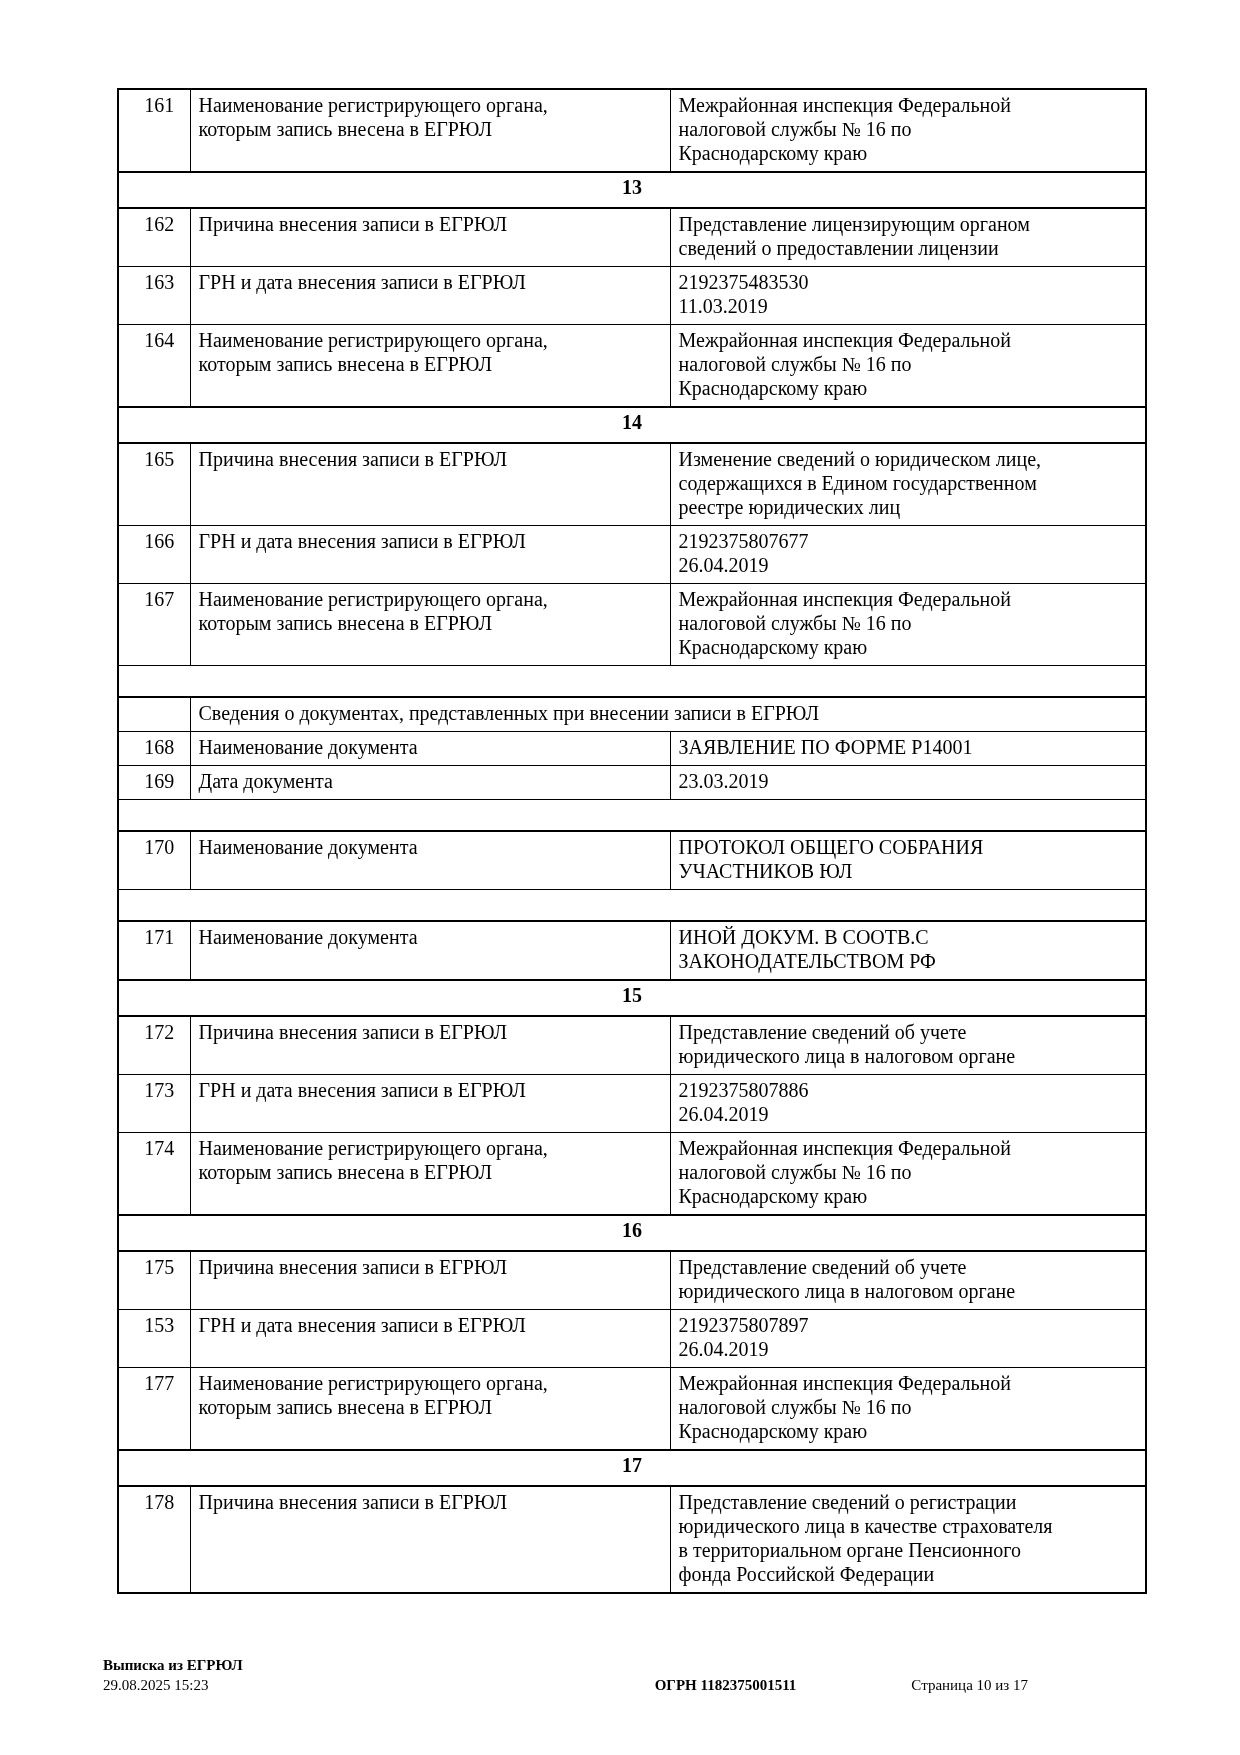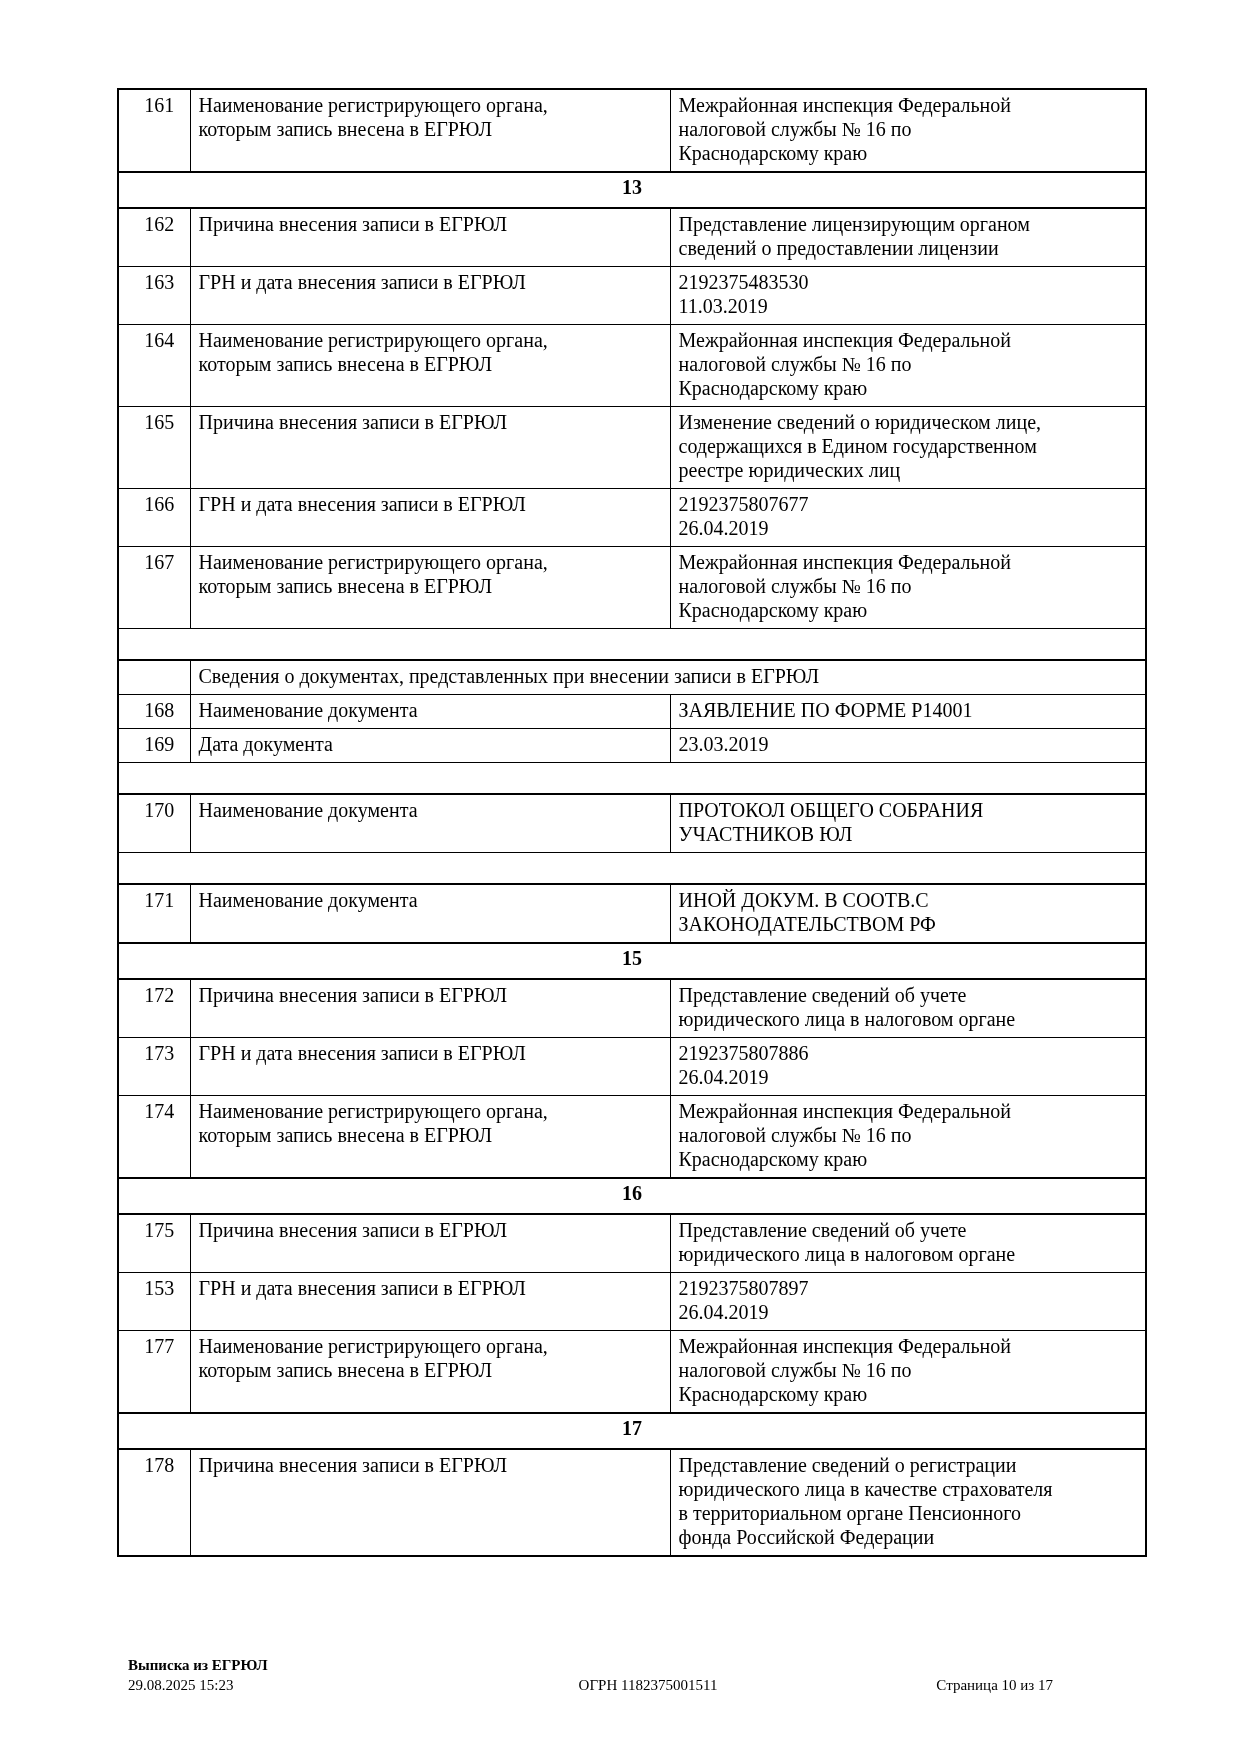--- a/index.html
+++ b/index.html
@@ -44,30 +44,30 @@
     padding-top: 2px;
     padding-bottom: 8px;
   }
   tr.spacer td {
     border-bottom: 2px solid #000;
     height: 30px;
     padding: 0;
   }
   .footer {
     position: absolute;
-    left: 128px;
+    left: 103px;
     top: 1655px;
     width: 1040px;
     display: flex;
     align-items: flex-end;
     font-size: 15px;
     line-height: 20px;
   }
   .footer-left { flex: 1; text-align: left; }
-  .footer-center { flex: 1; text-align: center; }
+  .footer-center { flex: 1; text-align: right; font-weight: bold; }
   .footer-right { flex: 1; text-align: center; }
   .doc-type { font-weight: bold; }
 </style>
 </head>
 <body>
 
 <div class="doc">
   <table class="egrul">
     <colgroup>
       <col style="width:72px">
@@ -99,20 +99,23 @@
 11.03.2019</td>
         </tr>
       <tr>
           <td class="c-num">164</td>
           <td class="c-label">Наименование регистрирующего органа,
 которым запись внесена в ЕГРЮЛ</td>
           <td class="c-value">Межрайонная инспекция Федеральной
 налоговой службы № 16 по
 Краснодарскому краю</td>
         </tr>
+      <tr class="section">
+          <td colspan="3">14</td>
+        </tr>
       <tr>
           <td class="c-num">165</td>
           <td class="c-label">Причина внесения записи в ЕГРЮЛ</td>
           <td class="c-value">Изменение сведений о юридическом лице,
 содержащихся в Едином государственном
 реестре юридических лиц</td>
         </tr>
       <tr>
           <td class="c-num">166</td>
           <td class="c-label">ГРН и дата внесения записи в ЕГРЮЛ</td>

